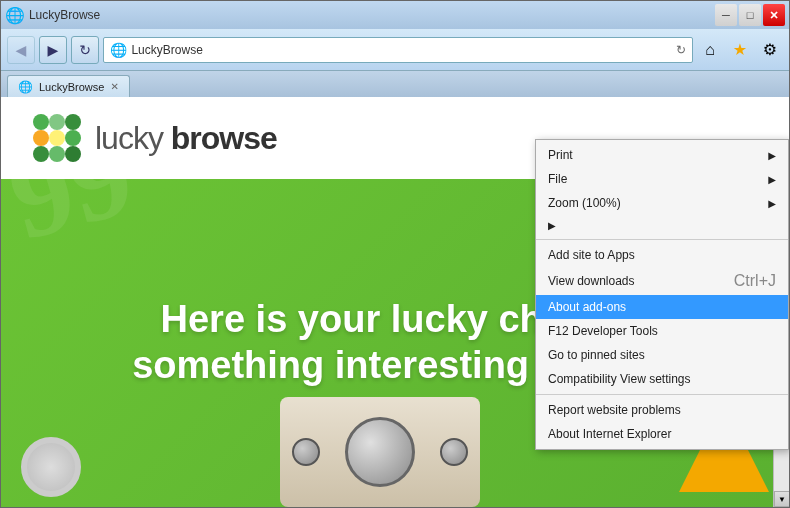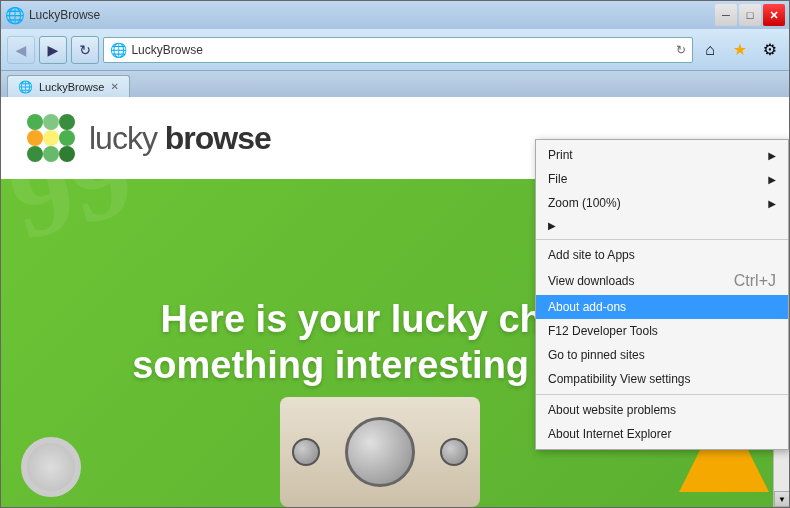--- a/index.html
+++ b/index.html
@@ -108,21 +108,21 @@
       color: #fff;
       transform: rotate(-15deg);
       pointer-events: none;
       font-family: serif;
     }
 
     
     .page-header {
       background: white;
       width: 100%;
-      padding: 15px 24px;
+      padding: 15px 30px;
       display: flex; align-items: center;
       z-index: 1;
     }
 
     
     .logo-container { display: flex; align-items: center; gap: 12px; }
     .logo-icon {
       width: 52px; height: 52px;
       position: relative;
     }
@@ -365,21 +365,21 @@
         <span class="menu-item-label">F12 Developer Tools</span>
       </div>
       <div class="menu-item">
         <span class="menu-item-label">Go to pinned sites</span>
       </div>
       <div class="menu-item">
         <span class="menu-item-label">Compatibility View settings</span>
       </div>
       <div class="menu-separator"></div>
       <div class="menu-item">
-        <span class="menu-item-label">About website problems</span>
+        <span class="menu-item-label">Report website problems</span>
       </div>
       <div class="menu-item">
         <span class="menu-item-label">About Internet Explorer</span>
       </div>
     </div>
 
     <div class="scrollbar">
       <div class="scroll-btn">▲</div>
       <div class="scroll-track">
         <div class="scroll-thumb"></div>

